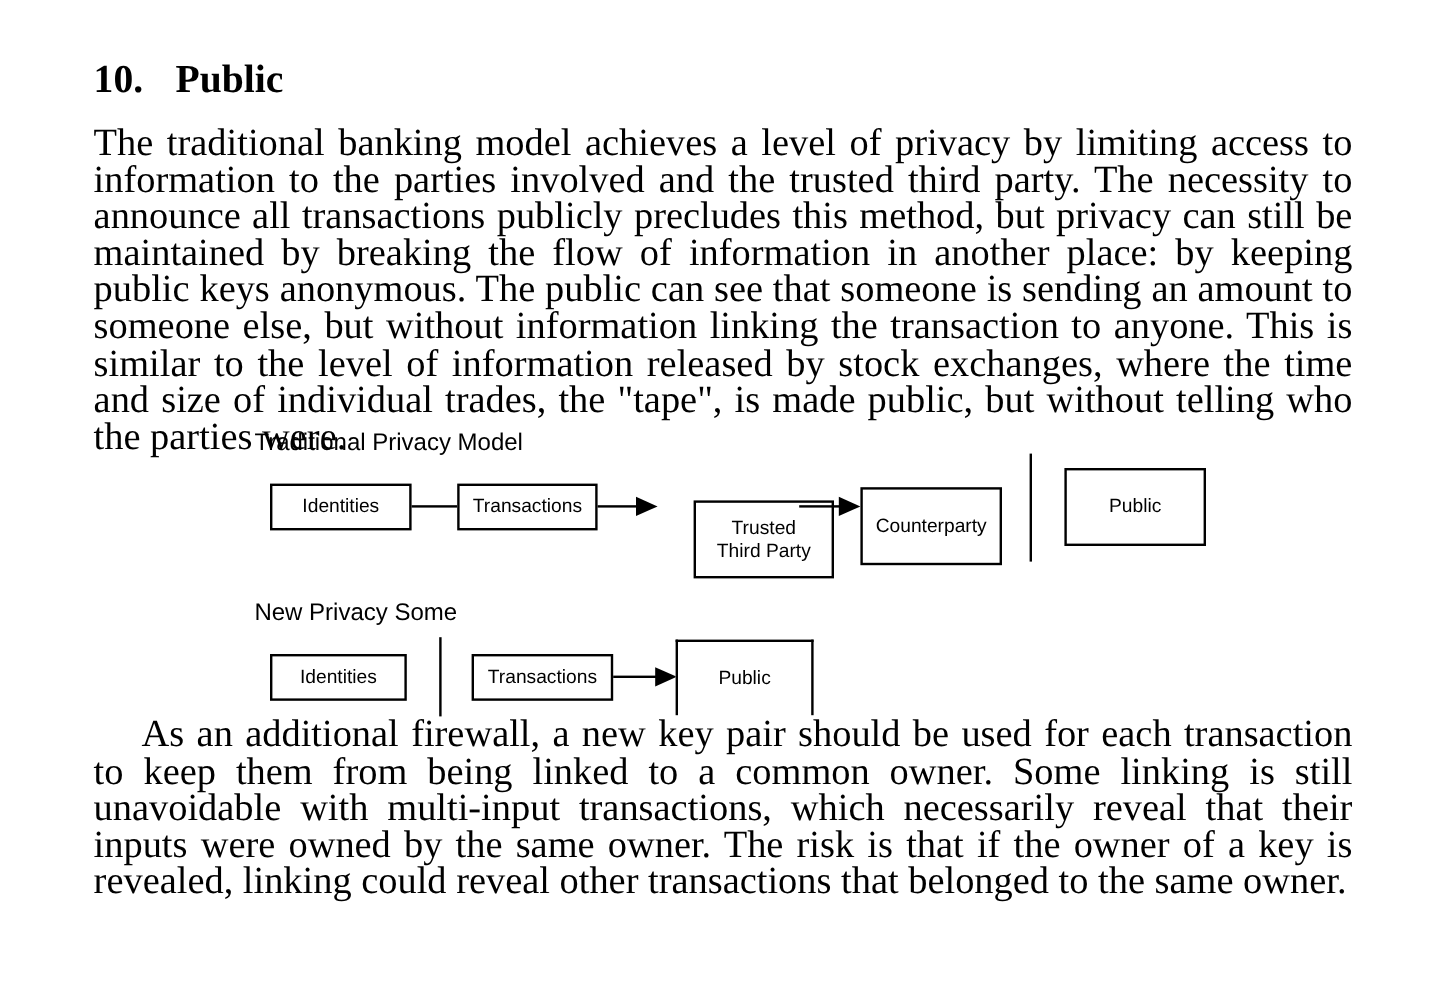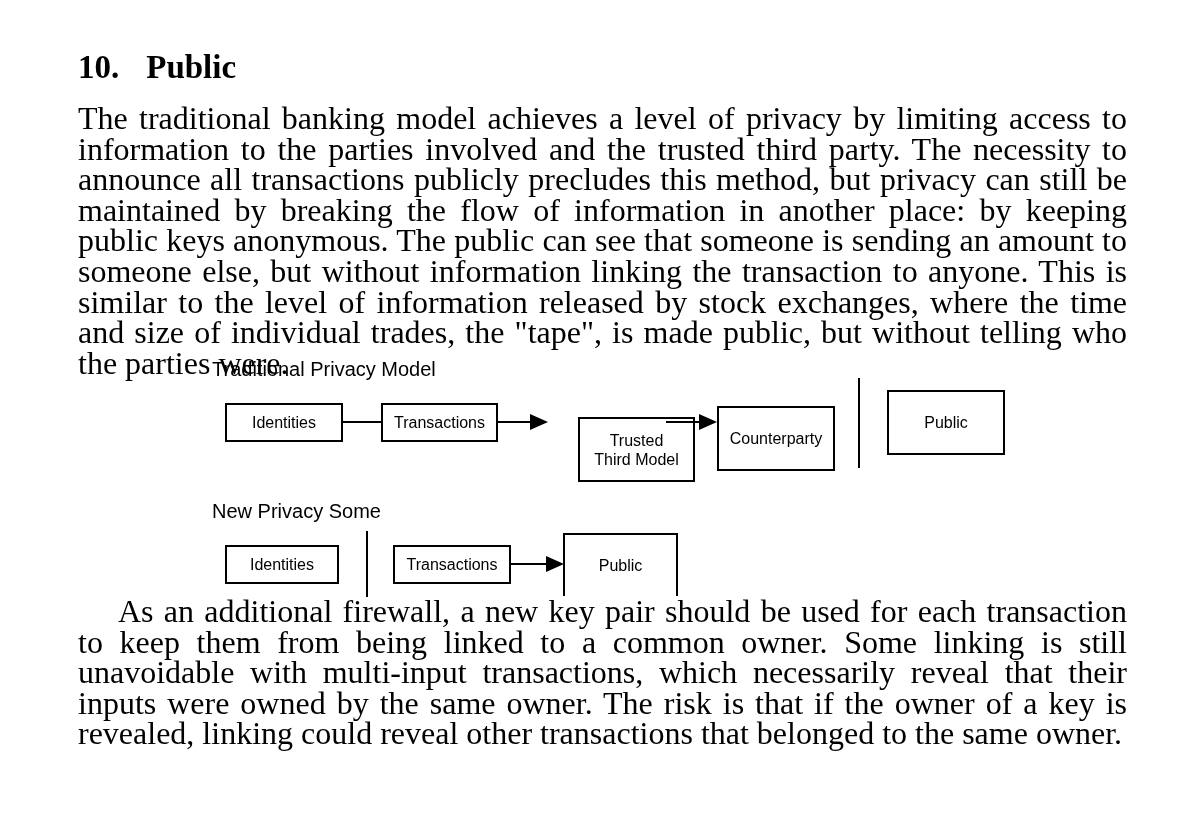--- a/index.html
+++ b/index.html
@@ -132,21 +132,21 @@
 
   <div class="hline line-id-tx"></div>
 
   <div class="dbox b-transactions-1">Transactions</div>
 
   <div class="hline shaft-tx-ttp"></div>
   <div class="arrowhead head-tx-ttp"></div>
 
   <div class="dbox b-ttp">
     <span>Trusted</span>
-    <span>Third Model</span>
+    <span>Third Party</span>
   </div>
 
   <div class="hline shaft-ttp-cp"></div>
   <div class="arrowhead head-ttp-cp"></div>
 
   <div class="dbox b-counterparty">Counterparty</div>
 
   <div class="vline vline-1"></div>
 
   <div class="dbox b-public-1">Public</div>

